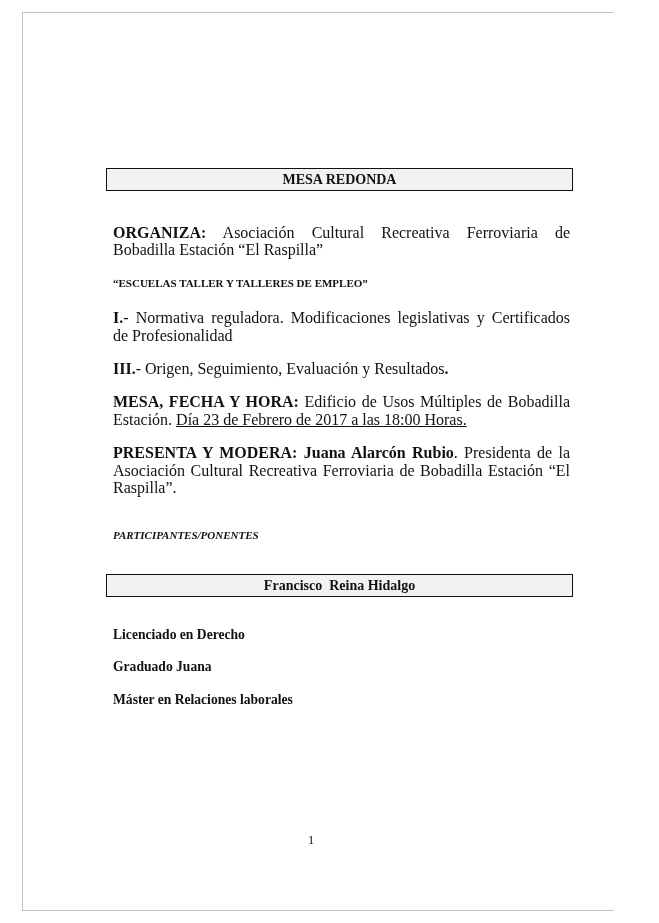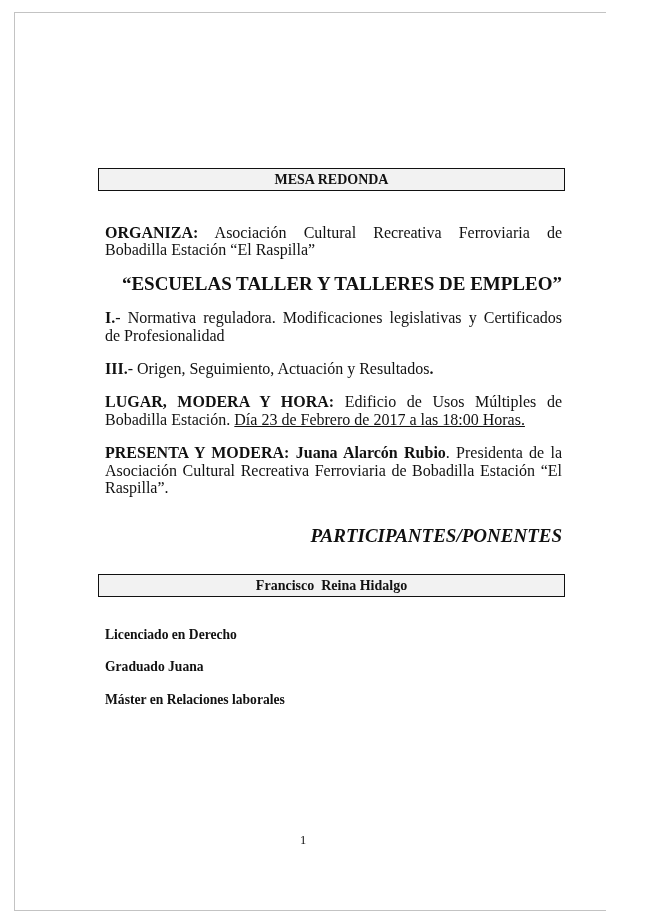--- a/index.html
+++ b/index.html
@@ -5,20 +5,21 @@
   * { box-sizing: border-box; }
   html, body { margin: 0; padding: 0; background: #ffffff; }
   .canvas {
     position: relative;
     width: 606px;
     height: 923px;
     background: #ffffff;
     font-family: "Liberation Serif", serif;
     color: #111111;
     overflow: hidden;
+    margin-left: 8px;
   }
   .page {
     position: absolute;
     left: 14px;
     top: 12px;
     width: 634px;
     height: 899px;
     border: 1px solid #c3c3c3;
     background: #ffffff;
     padding: 155px 85px 0 90px;
@@ -38,23 +39,23 @@
   .titlebox.speaker { margin-top: 0; margin-bottom: 29px; }
   .para {
     margin: 0 0 16px 0;
     text-align: justify;
     font-size: 16px;
     line-height: 17.4px;
   }
   .para b { font-weight: bold; }
   .center-heading {
     margin: 0 0 17px 0;
-    text-align: right;
+    text-align: left;
     font-weight: bold;
-    font-size: 19px;
+    font-size: 11px;
     line-height: 17.4px;
   }
   .presenta { margin-bottom: 31px; }
   .participantes { margin-bottom: 29px; font-style: italic; }
   .credential {
     margin: 0 0 15px 0;
     text-align: left;
     font-weight: bold;
     font-size: 13.6px;
     line-height: 17.4px;
@@ -82,23 +83,23 @@
     </div>
 
     <p class="para"><b>ORGANIZA:</b><span> Asociación Cultural Recreativa Ferroviaria de Bobadilla Estación “El Raspilla”</span></p>
 
 
     <p class="center-heading">“ESCUELAS TALLER Y TALLERES DE EMPLEO”</p>
 
     <p class="para"><b>I.</b><span>- Normativa reguladora. Modificaciones legislativas y Certificados de Profesionalidad</span><b></b></p>
 
 
-    <p class="para"><b>III.</b><span>-  Origen, Seguimiento, Actuación y Resultados</span><b>.</b></p>
+    <p class="para"><b>III.</b><span>-  Origen, Seguimiento, Evaluación y Resultados</span><b>.</b></p>
 
-    <p class="para"><b>LUGAR, MODERA Y HORA:</b><span> Edificio de Usos Múltiples de Bobadilla Estación. </span><span class="date-underline">Día 23 de Febrero de 2017 a las 18:00 Horas.</span></p>
+    <p class="para"><b>MESA, FECHA Y HORA:</b><span> Edificio de Usos Múltiples de Bobadilla Estación. </span><span class="date-underline">Día 23 de Febrero de 2017 a las 18:00 Horas.</span></p>
 
     <p class="para presenta"><b>PRESENTA Y MODERA: Juana Alarcón Rubio</b><span>. Presidenta de la Asociación Cultural Recreativa Ferroviaria de Bobadilla Estación “El Raspilla”.</span></p>
 
     <p class="center-heading participantes">PARTICIPANTES/PONENTES</p>
 
     <div class="titlebox speaker">
       <span class="prewrap">Francisco  Reina Hidalgo</span>
     </div>
 
     <p class="credential">Licenciado en Derecho</p>

